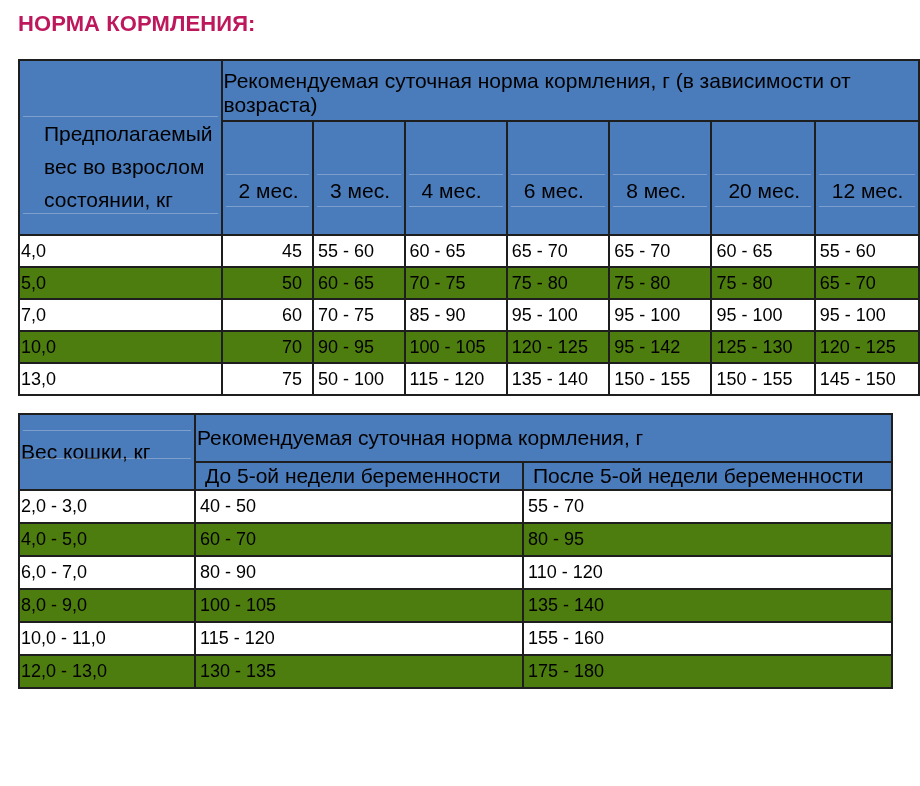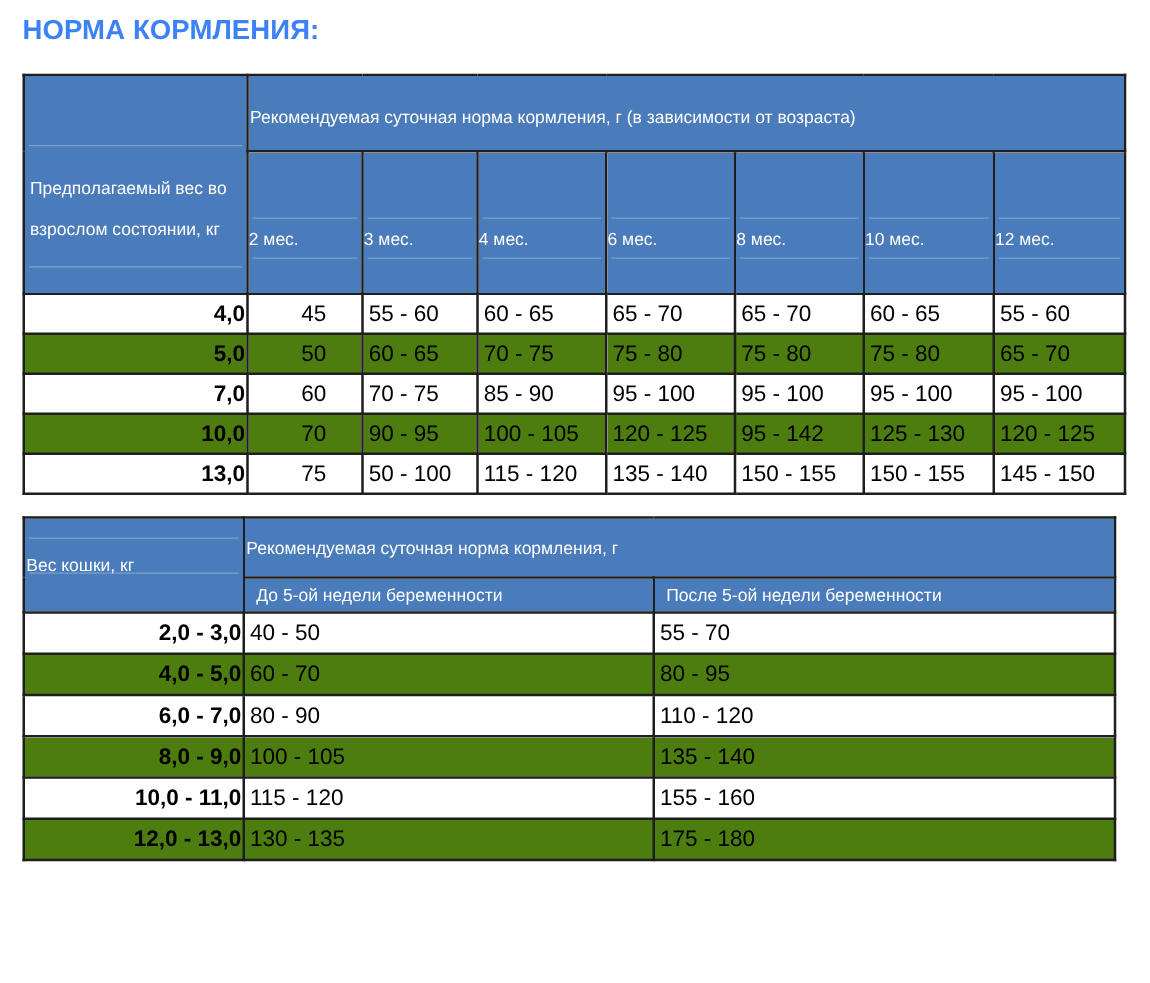--- a/index.html
+++ b/index.html
@@ -3,45 +3,45 @@
 <meta charset="utf-8">
 <style>
   html, body { margin:0; padding:0; }
   body {
     width:920px; height:786px; background:#ffffff; overflow:hidden;
     font-family:"Liberation Sans","DejaVu Sans",sans-serif; color:#000;
   }
   .page { padding-left:18px; }
 
   h2.title {
-    font-size:22px; font-weight:700; color:#3b82f6; line-height:1.2;
+    font-size:22px; font-weight:700; color:#be185d; line-height:1.2;
     margin:0; letter-spacing:0.1px;
   }
   .t1-title { padding-top:11px; }
   .t2-title { margin-top:48px; }
 
   table.tbl { border-collapse:collapse; table-layout:fixed; }
   .table1 { margin-top:22px; }
   .table2 { margin-top:17px; }
 
   .tbl th, .tbl td { border:2px solid #1e1e1e; box-sizing:border-box; overflow:hidden; }
 
   .tbl th {
-    background:#4a7bba; color:#ffffff; font-weight:400; font-size:14px;
+    background:#4a7bba; color:#000000; font-weight:400; font-size:21px;
     text-align:left; position:relative;
   }
 
   
   .table1 tr.hr1 { height:61px; }
   .table1 tr.hr2 { height:114px; }
   .span-h { text-align:center; vertical-align:middle; }
   .span1 { padding-top:5px; }
   .corner { vertical-align:middle; }
-  .corner1 { padding:38px 8px 0 4px; line-height:33px; }
-  .mo { vertical-align:middle; padding:26px 0 0 0; }
+  .corner1 { padding:38px 8px 0 24px; line-height:33px; }
+  .mo { vertical-align:middle; padding:26px 0 0 16px; }
 
   
   .table2 tr.hr1 { height:48px; }
   .table2 tr.hr2 { height:28px; }
   .corner2 { text-align:center; }
   .sub { vertical-align:middle; padding-left:9px; }
 
   
   .mo::before, .mo::after,
   .corner1::before, .corner1::after,
@@ -51,22 +51,22 @@
   }
   .mo::before { top:52px; }  .mo::after { top:84px; }
   .corner1::before { top:55px; } .corner1::after { top:152px; }
   .corner2::before { top:15px; } .corner2::after { top:43px; }
 
   
   .tbl td { background:#ffffff; font-size:18px; vertical-align:middle; }
   .table1 tbody tr { height:32px; }
   .table2 tbody tr { height:33px; }
   tr.stripe td { background:#4d7c0f; }
-  td.w { font-weight:700; text-align:right; }
-  td.num { text-align:right; padding-right:28px; }
+  td.w { font-weight:400; text-align:left; }
+  td.num { text-align:right; padding-right:10px; }
   td.val { text-align:left; padding-left:4px; }
 </style>
 </head>
 <body>
 
 <div class="page">
 
   <h2 class="title t1-title">НОРМА КОРМЛЕНИЯ:</h2>
 
   <table class="tbl table1">
@@ -84,21 +84,21 @@
       <tr class="hr1">
         <th class="corner corner1" rowspan="2">Предполагаемый вес во взрослом состоянии, кг</th>
         <th class="span-h span1" colspan="7">Рекомендуемая суточная норма кормления, г (в зависимости от возраста)</th>
       </tr>
       <tr class="hr2">
         <th class="mo">2 мес.</th>
         <th class="mo">3 мес.</th>
         <th class="mo">4 мес.</th>
         <th class="mo">6 мес.</th>
         <th class="mo">8 мес.</th>
-        <th class="mo">10 мес.</th>
+        <th class="mo">20 мес.</th>
         <th class="mo">12 мес.</th>
       </tr>
     </thead>
     <tbody>
       <tr>
         <td class="w">4,0</td>
         <td class="num">45</td>
         <td class="val">55 - 60</td>
         <td class="val">60 - 65</td>
         <td class="val">65 - 70</td>

